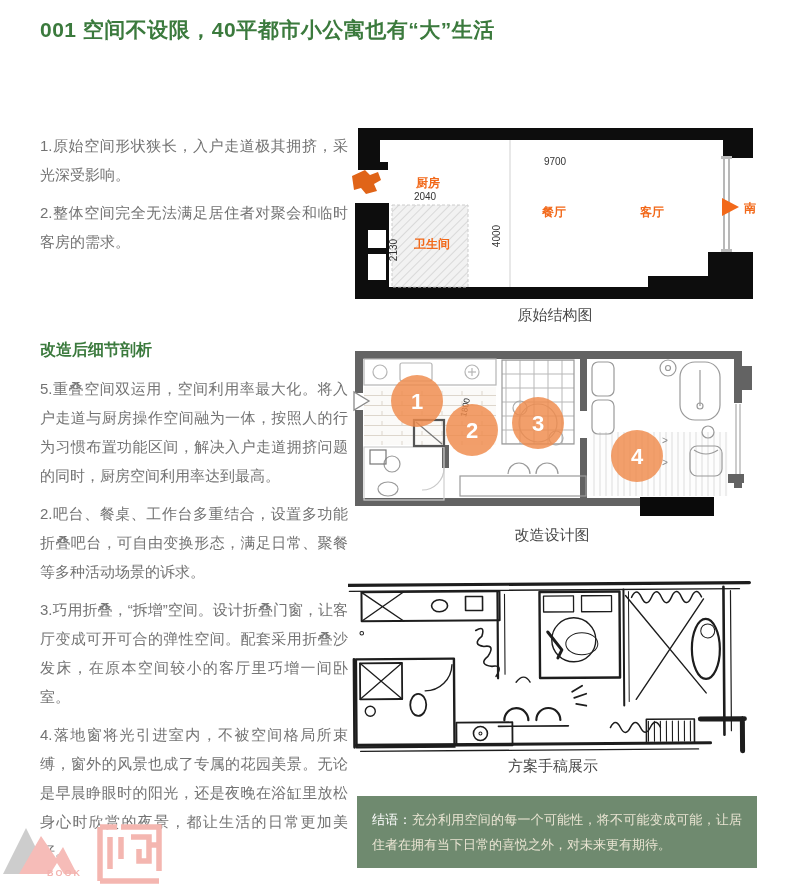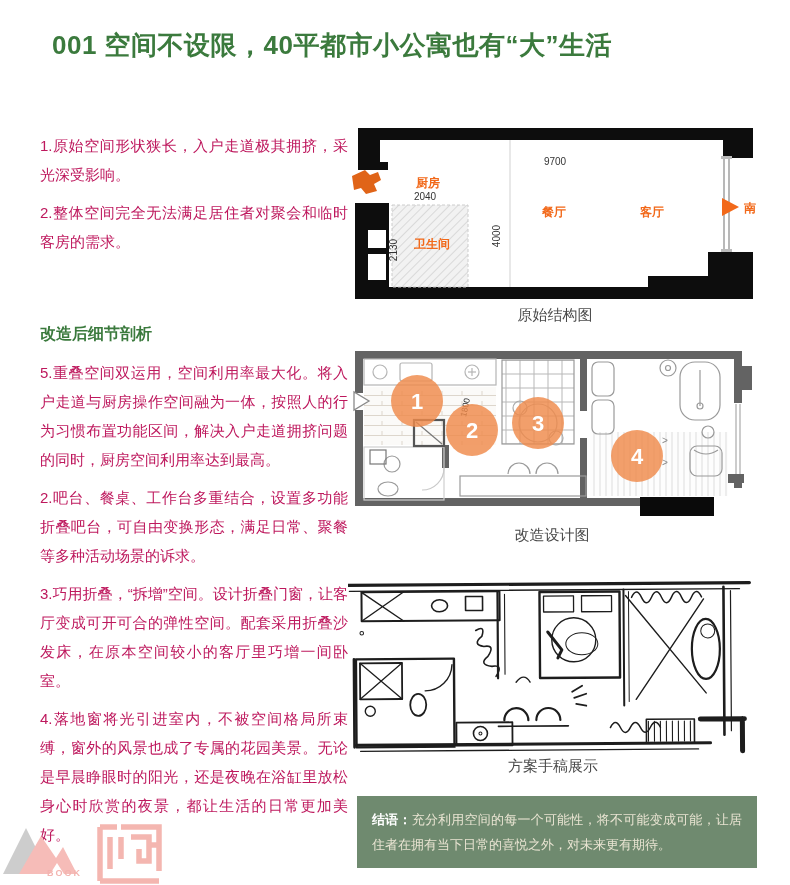--- a/index.html
+++ b/index.html
@@ -1,29 +1,29 @@
 <!DOCTYPE html>
 <html><head>
 <meta charset="utf-8">
 <style>
   html,body{margin:0;padding:0;background:#ffffff;}
   .page{position:relative;width:790px;height:885px;background:#fff;overflow:hidden;
         font-family:"Liberation Sans","DejaVu Sans",sans-serif;}
-  .title{position:absolute;left:40px;top:16px;margin:12px;font-size:26px;font-weight:bold;
+  .title{position:absolute;left:40px;top:16px;margin:0;font-size:21px;font-weight:bold;
          color:#3b7a3d;letter-spacing:0.5px;white-space:nowrap;}
   .sec{position:absolute;left:40px;width:308px;}
   .sec h2{margin:0 0 13px 0;font-size:16px;font-weight:bold;color:#3b7a3d;}
-  .sec p{margin:0 0 9px 0;font-size:15px;line-height:29px;color:#be185d;text-align:justify;}
+  .sec p{margin:0 0 9px 0;font-size:15px;line-height:29px;color:#737373;text-align:justify;}
   .sec1{top:131px;}
-  .sec2{top:324px;}
+  .sec2{top:340px;}
   .fig{position:absolute;}
   .figcap{position:absolute;width:410px;text-align:center;font-size:15px;color:#4a4a4a;}
   .conclusion{position:absolute;left:357px;top:796px;width:400px;height:72px;box-sizing:border-box;
               background:#6f8a6f;padding:11px 15px;font-size:13px;line-height:25px;text-align:justify;}
-  .conclusion .lbl{font-weight:bold;color:#ffffff;}
+  .conclusion .lbl{font-weight:normal;color:#ffffff;}
   .conclusion .txt{color:#e9e4d2;}
   .logos{position:absolute;left:1px;top:820px;}
   svg{display:block;}
   text{font-family:"Liberation Sans","DejaVu Sans",sans-serif;}
   .plan-label{fill:#f2691a;font-weight:bold;font-size:12px;}
   .dim{fill:#333;font-size:10px;}
   .sketch path,.sketch line,.sketch rect,.sketch ellipse,.sketch circle
         {fill:none;stroke:#1d1d1d;stroke-linecap:round;stroke-linejoin:round;}
 </style>
 </head>

